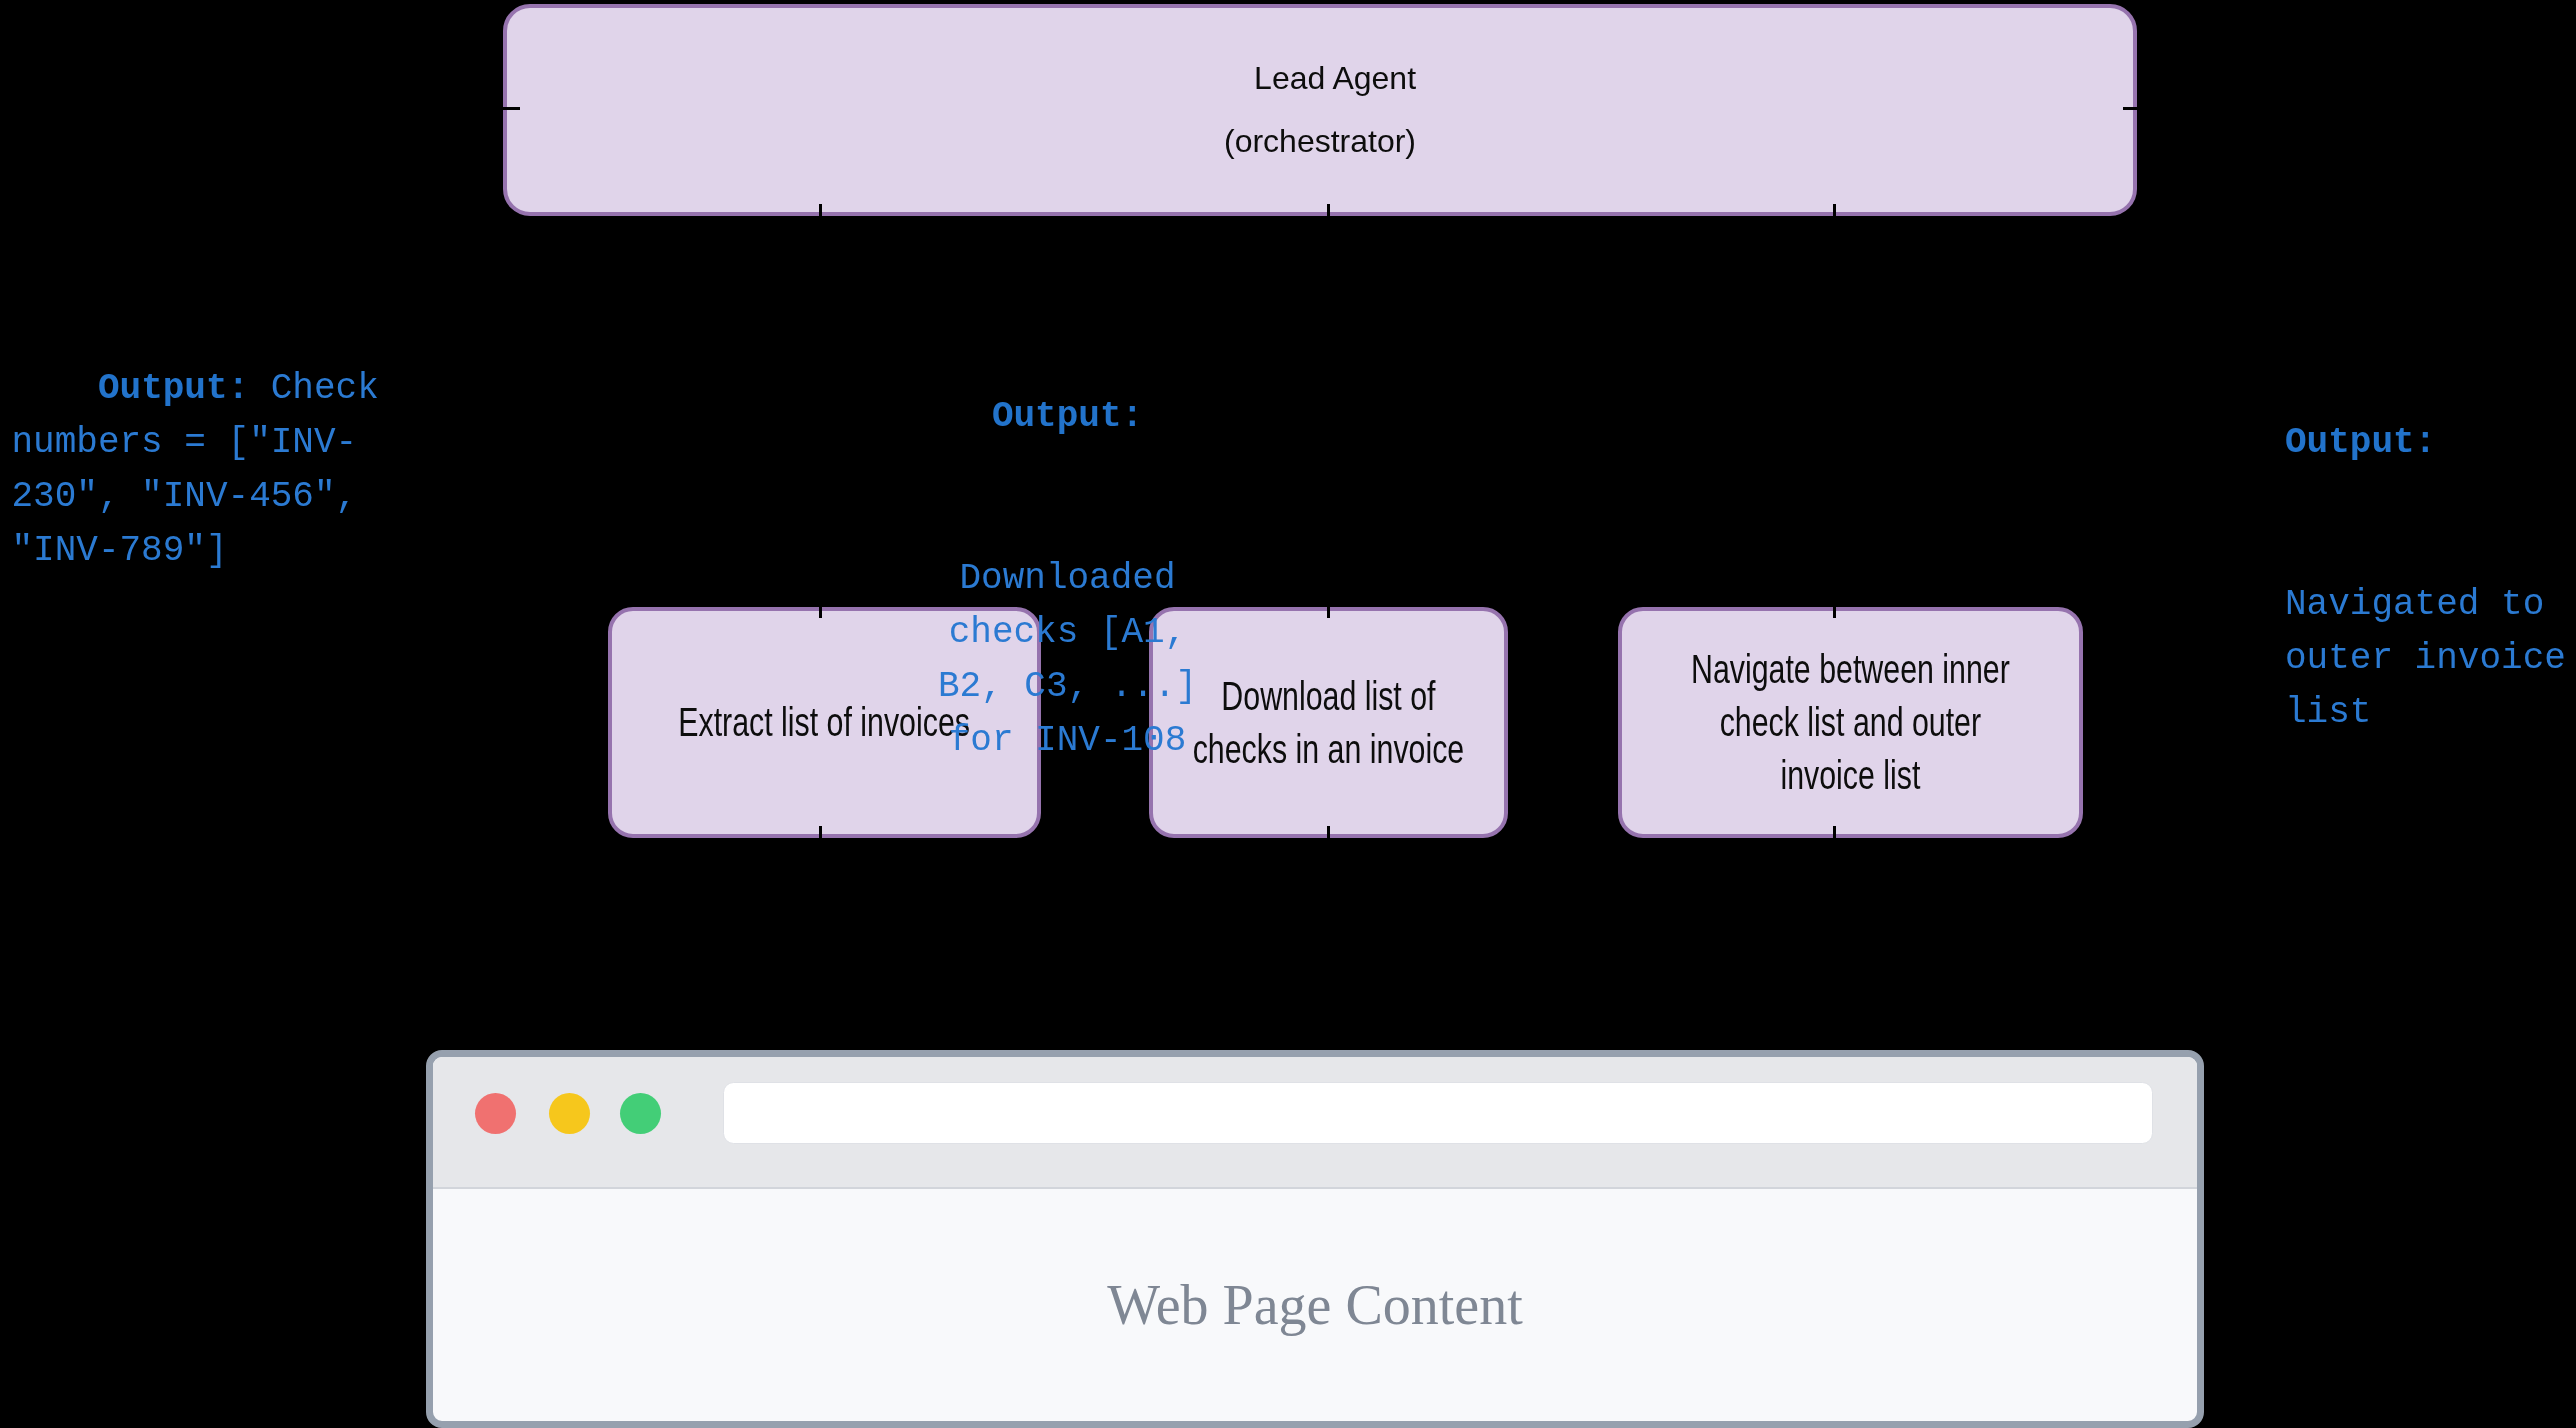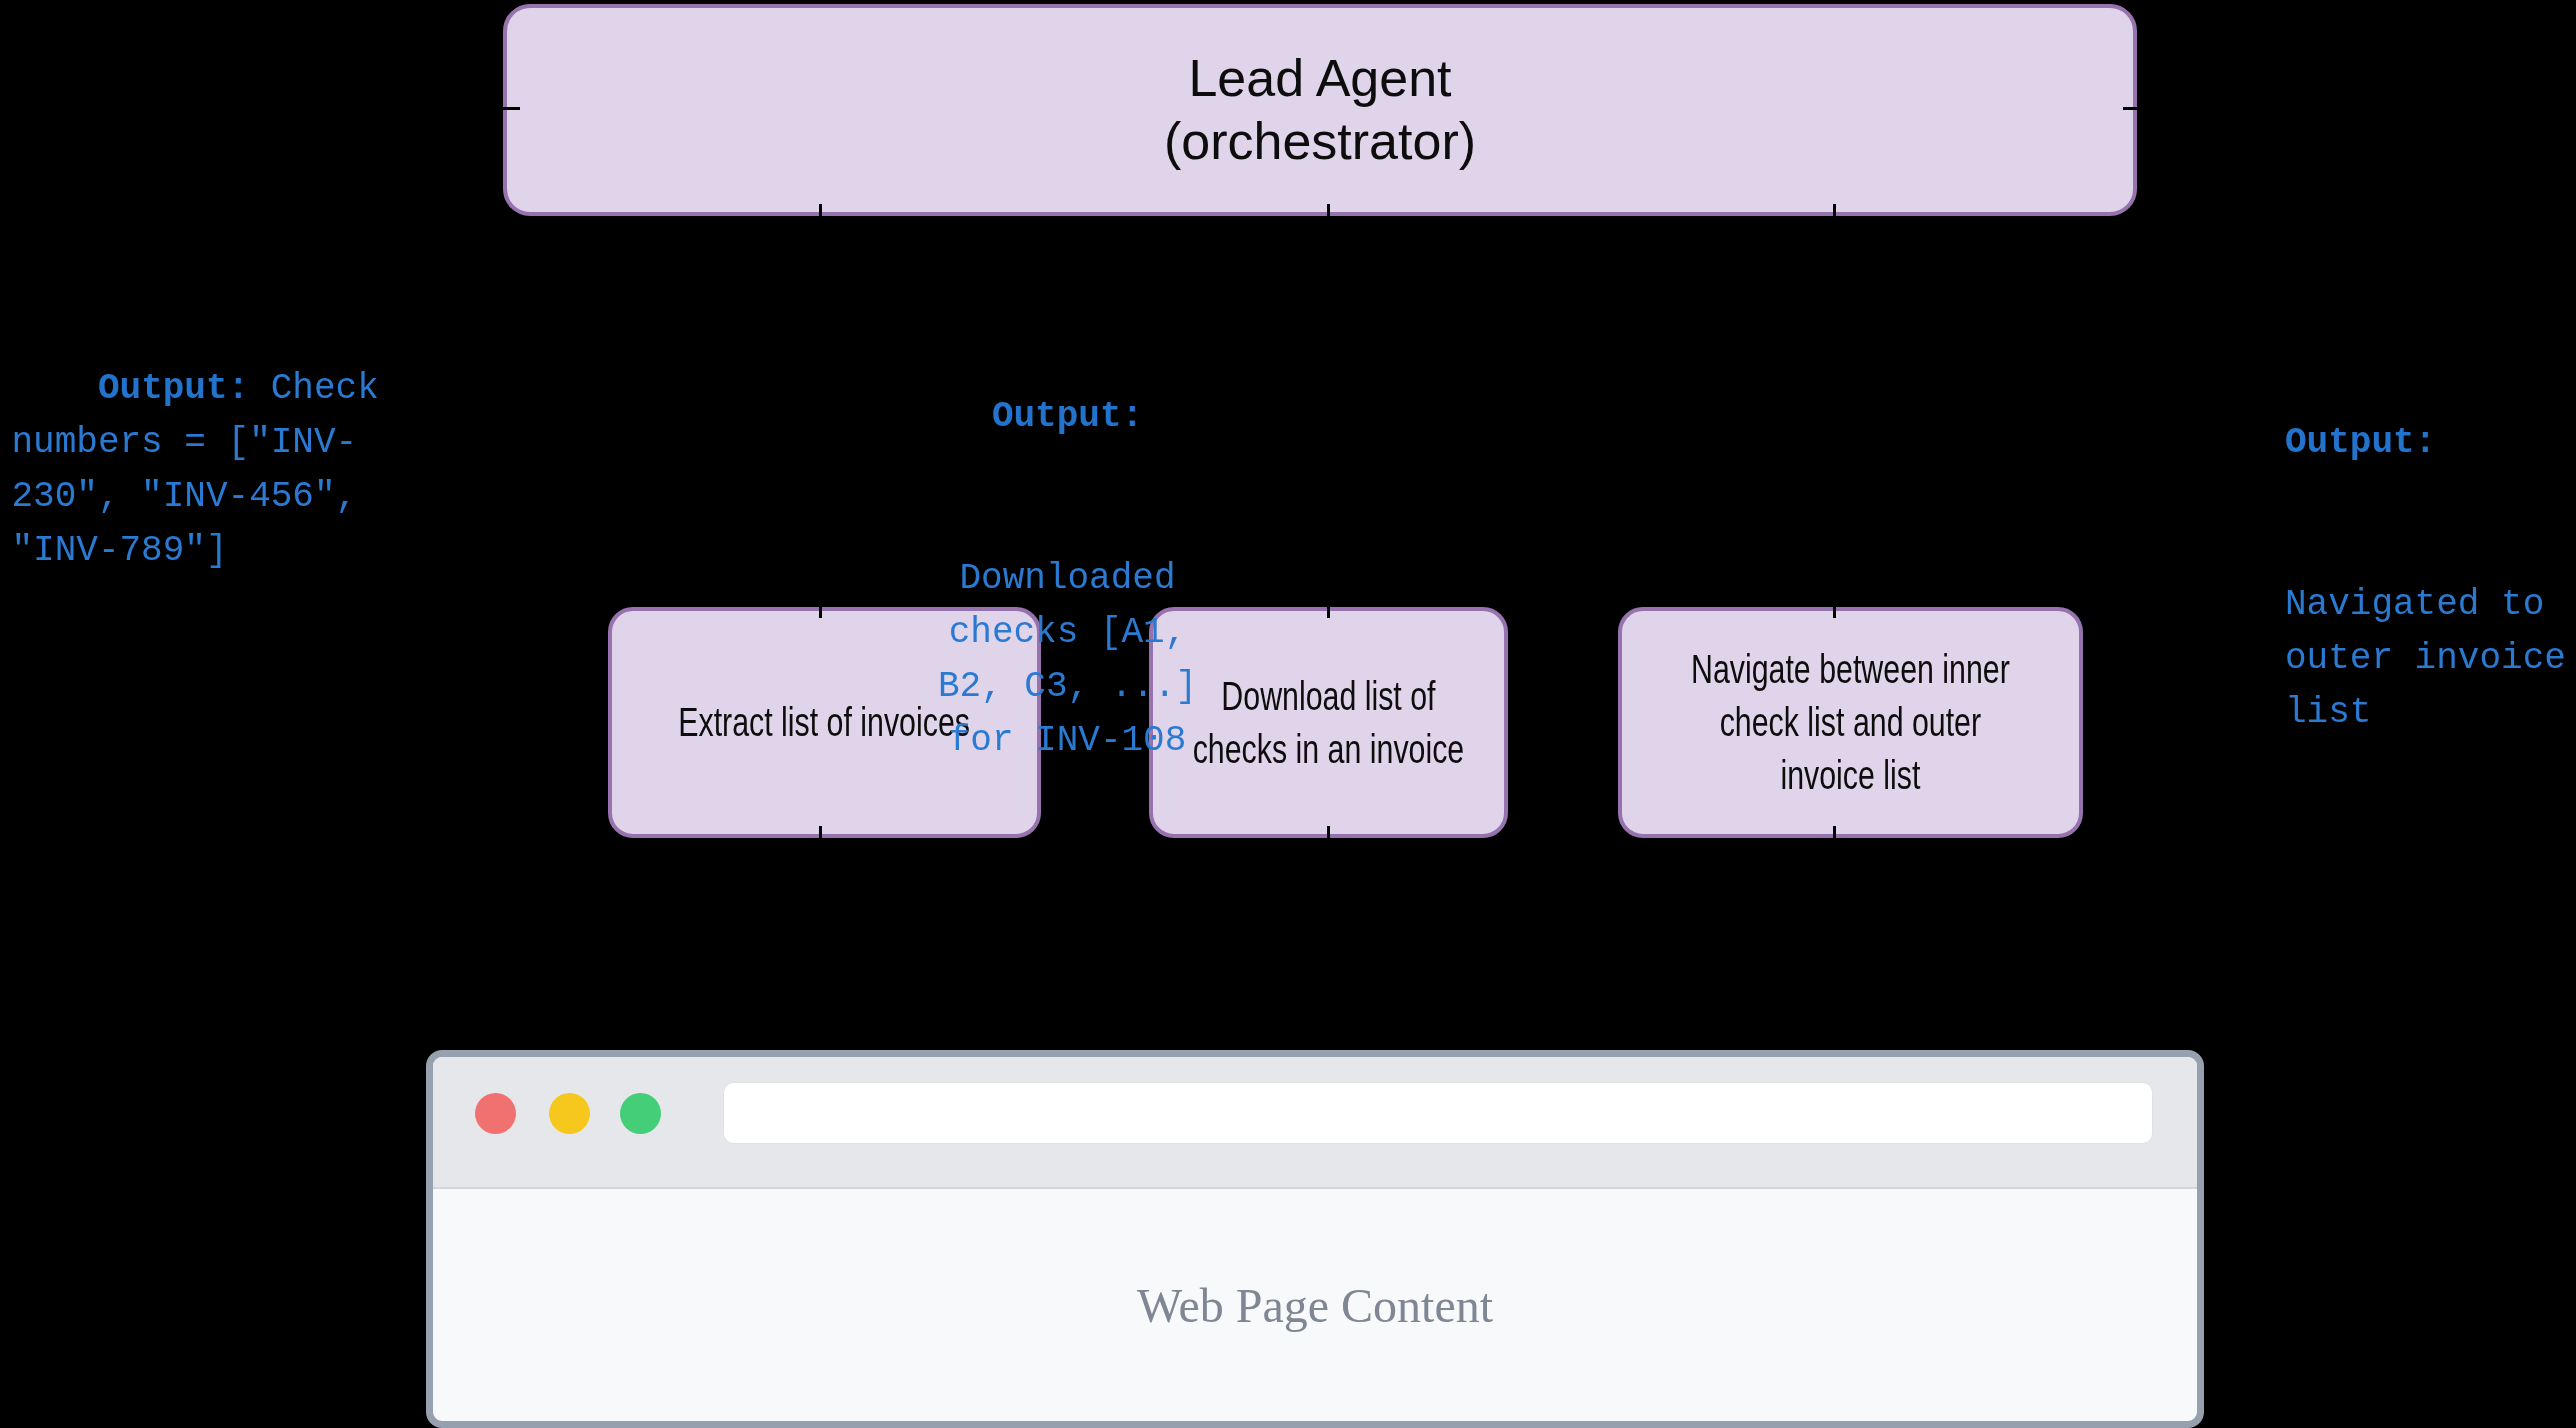--- a/index.html
+++ b/index.html
@@ -6,21 +6,21 @@
   .canvas{position:relative;width:2576px;height:1428px;background:#000;overflow:hidden;
           font-family:"Liberation Sans",sans-serif;}
 
   
   .node{position:absolute;background:#e0d4ea;border:4.4px solid #9673ae;border-radius:27px;
         box-sizing:border-box;display:flex;align-items:center;justify-content:center;}
   .node-lead{left:503px;top:3.6px;width:1634px;height:212px;}
   .node-sub1{left:608px;top:607px;width:433px;height:231px;border-radius:25px;}
   .node-sub2{left:1149px;top:607px;width:359px;height:231px;border-radius:25px;}
   .node-sub3{left:1618px;top:607px;width:465px;height:231px;border-radius:25px;}
-  .lead-title{font-size:52px;line-height:63px;color:#0d0d0d;text-align:center;white-space:pre;}
+  .lead-title{font-size:32px;line-height:63px;color:#0d0d0d;text-align:right;white-space:pre;}
   .box-label{font-size:41px;line-height:53px;color:#0d0d0d;text-align:center;white-space:pre;
              transform:scaleX(0.74);transform-origin:center center;}
 
   
   .out{position:absolute;font-family:"Liberation Mono",monospace;font-size:36px;line-height:54px;
        color:#2b7ad2;white-space:pre;}
   .out-label{font-weight:bold;color:#2273cb;}
   .out-left{left:11.5px;top:308px;}
   .out-mid{left:872px;top:282px;width:391px;text-align:center;}
   .out-right{left:2285px;top:308px;}
@@ -35,21 +35,21 @@
            background:#f8f9fb;border:7px solid #96a0ae;border-radius:16px;overflow:hidden;}
   .titlebar{position:relative;height:130px;background:#e6e7ea;border-bottom:2.7px solid #d2d5db;}
   .light{position:absolute;top:36px;width:41px;height:41px;border-radius:50%;}
   .light-red{left:42px;background:#f07170;}
   .light-yellow{left:116px;background:#f6c71c;}
   .light-green{left:187px;background:#43ce77;}
   .urlbar{position:absolute;left:290px;top:25px;width:1430px;height:62px;box-sizing:border-box;
           background:#ffffff;border:1.8px solid #dfe1e6;border-radius:10.7px;font-size:32px;
           padding:0 21px;color:#333;outline:none;font-family:"Liberation Sans",sans-serif;}
   .content{height:232px;display:flex;align-items:center;justify-content:center;}
-  .webpage-text{font-family:"Liberation Serif",serif;font-size:48px;color:#7f8794;}
+  .webpage-text{font-family:"Liberation Serif",serif;font-size:56px;color:#7f8794;}
 </style>
 </head>
 <body>
 
 <div class="canvas">
 
   <div class="node node-lead">
     <span class="lead-title">Lead Agent
 (orchestrator)</span>
   </div>

